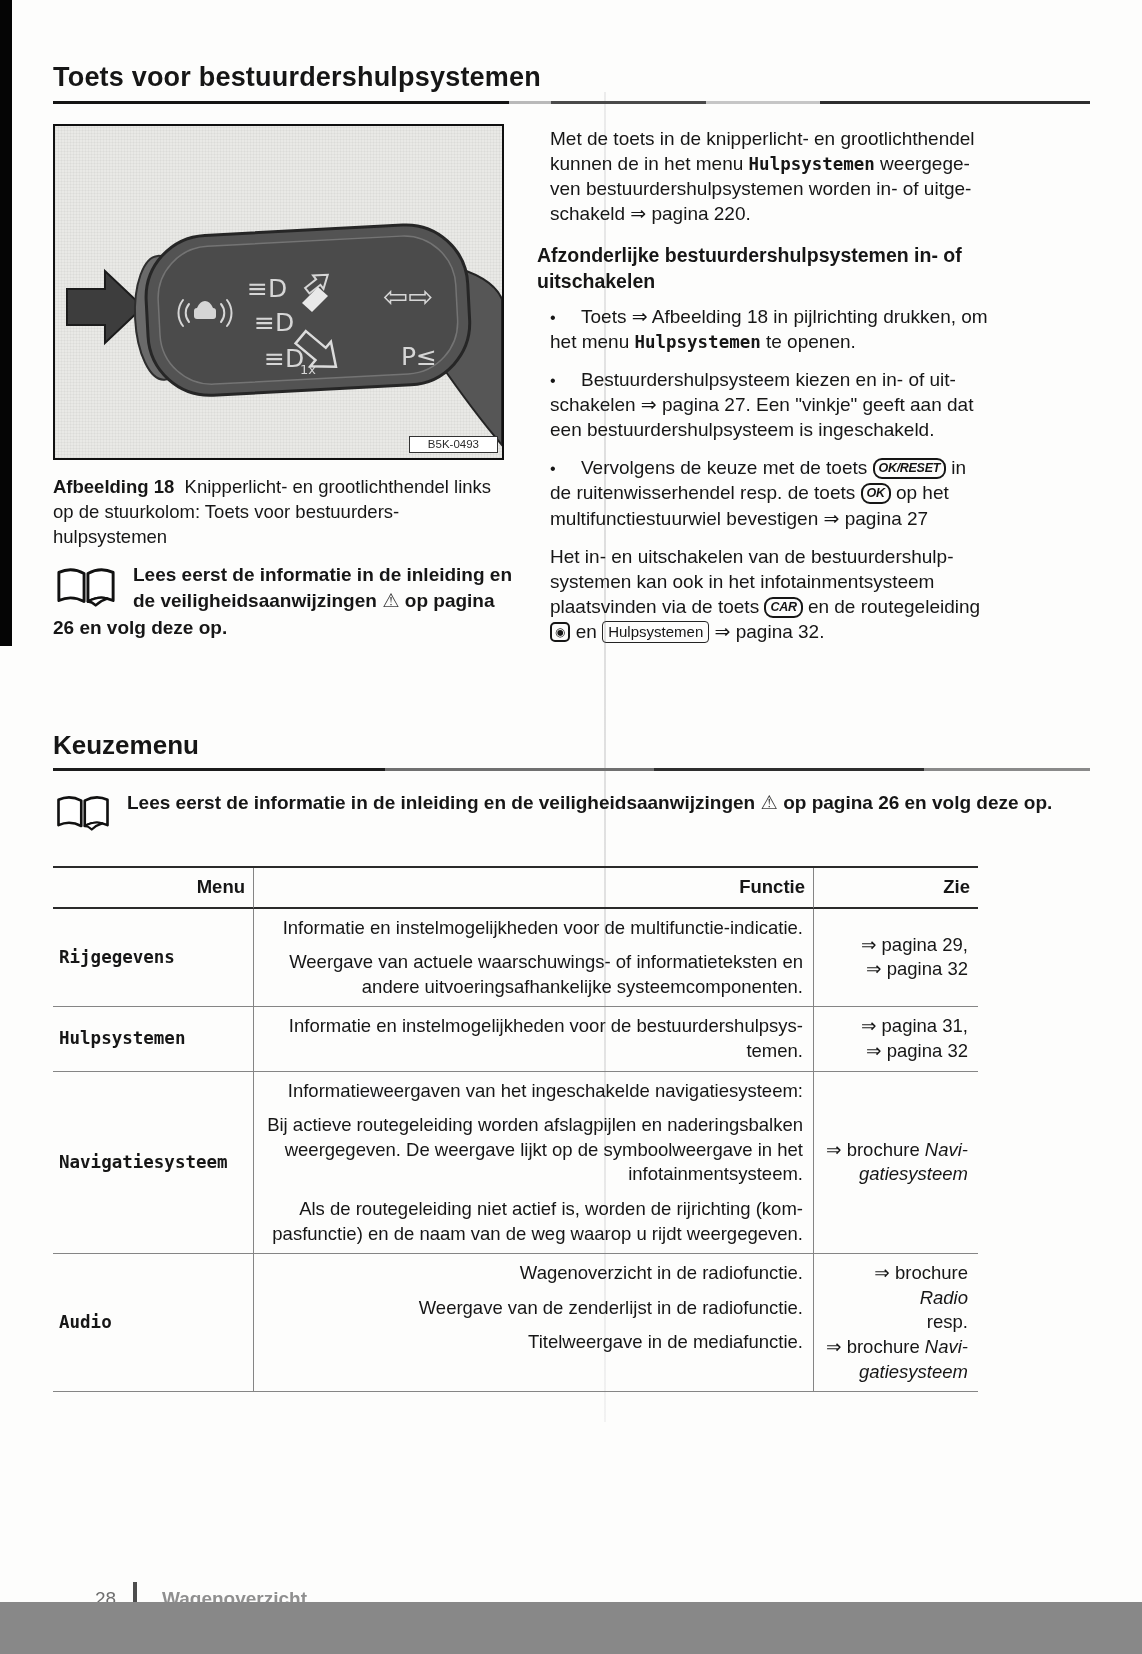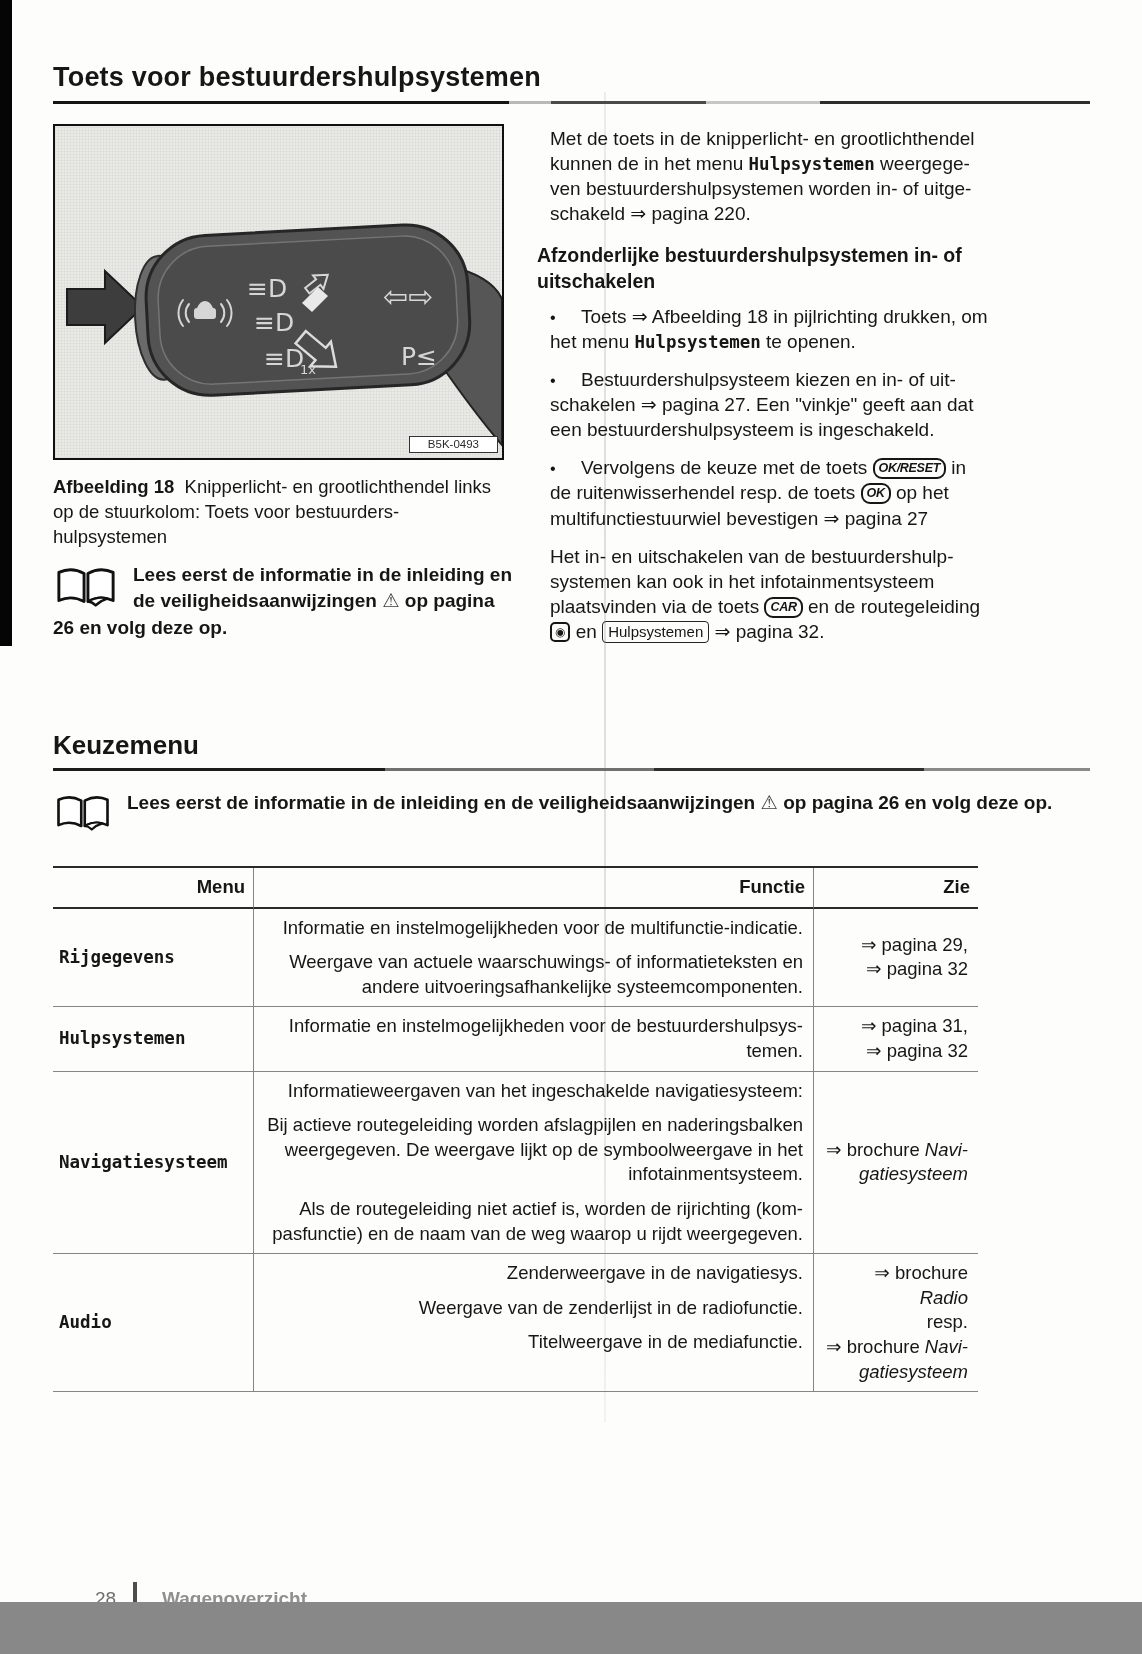--- a/index.html
+++ b/index.html
@@ -171,21 +171,21 @@
       <div class="cell cell-functie col2">
         <p>Informatieweergaven van het ingeschakelde navigatiesys­teem:</p>
         <p>Bij actieve routegeleiding worden afslagpijlen en naderingsbal­ken weergegeven. De weergave lijkt op de symboolweergave in het infotainmentsysteem.</p>
         <p>Als de routegeleiding niet actief is, worden de rijrichting (kom­pasfunctie) en de naam van de weg waarop u rijdt weergege­ven.</p>
       </div>
       <div class="cell col3">
         <span><span>⇒ brochure </span><span class="s-i">Navi­gatiesysteem</span></span>
       </div>
       <div class="cell cell-menu">Audio</div>
       <div class="cell cell-functie col2">
-        <p>Zenderweergave in de navigatiesys.</p>
+        <p>Wagenoverzicht in de radiofunctie.</p>
         <p>Weergave van de zenderlijst in de radiofunctie.</p>
         <p>Titelweergave in de mediafunctie.</p>
       </div>
       <div class="cell col3">
         <span><span>⇒ brochure </span><span class="s-i">Radio</span><br><span>resp.</span><br><span>⇒ brochure </span><span class="s-i">Navi­gatiesysteem</span></span>
       </div>
     </div>
 
   <div class="footer-num">28</div>
   <div class="footer-bar"></div>

